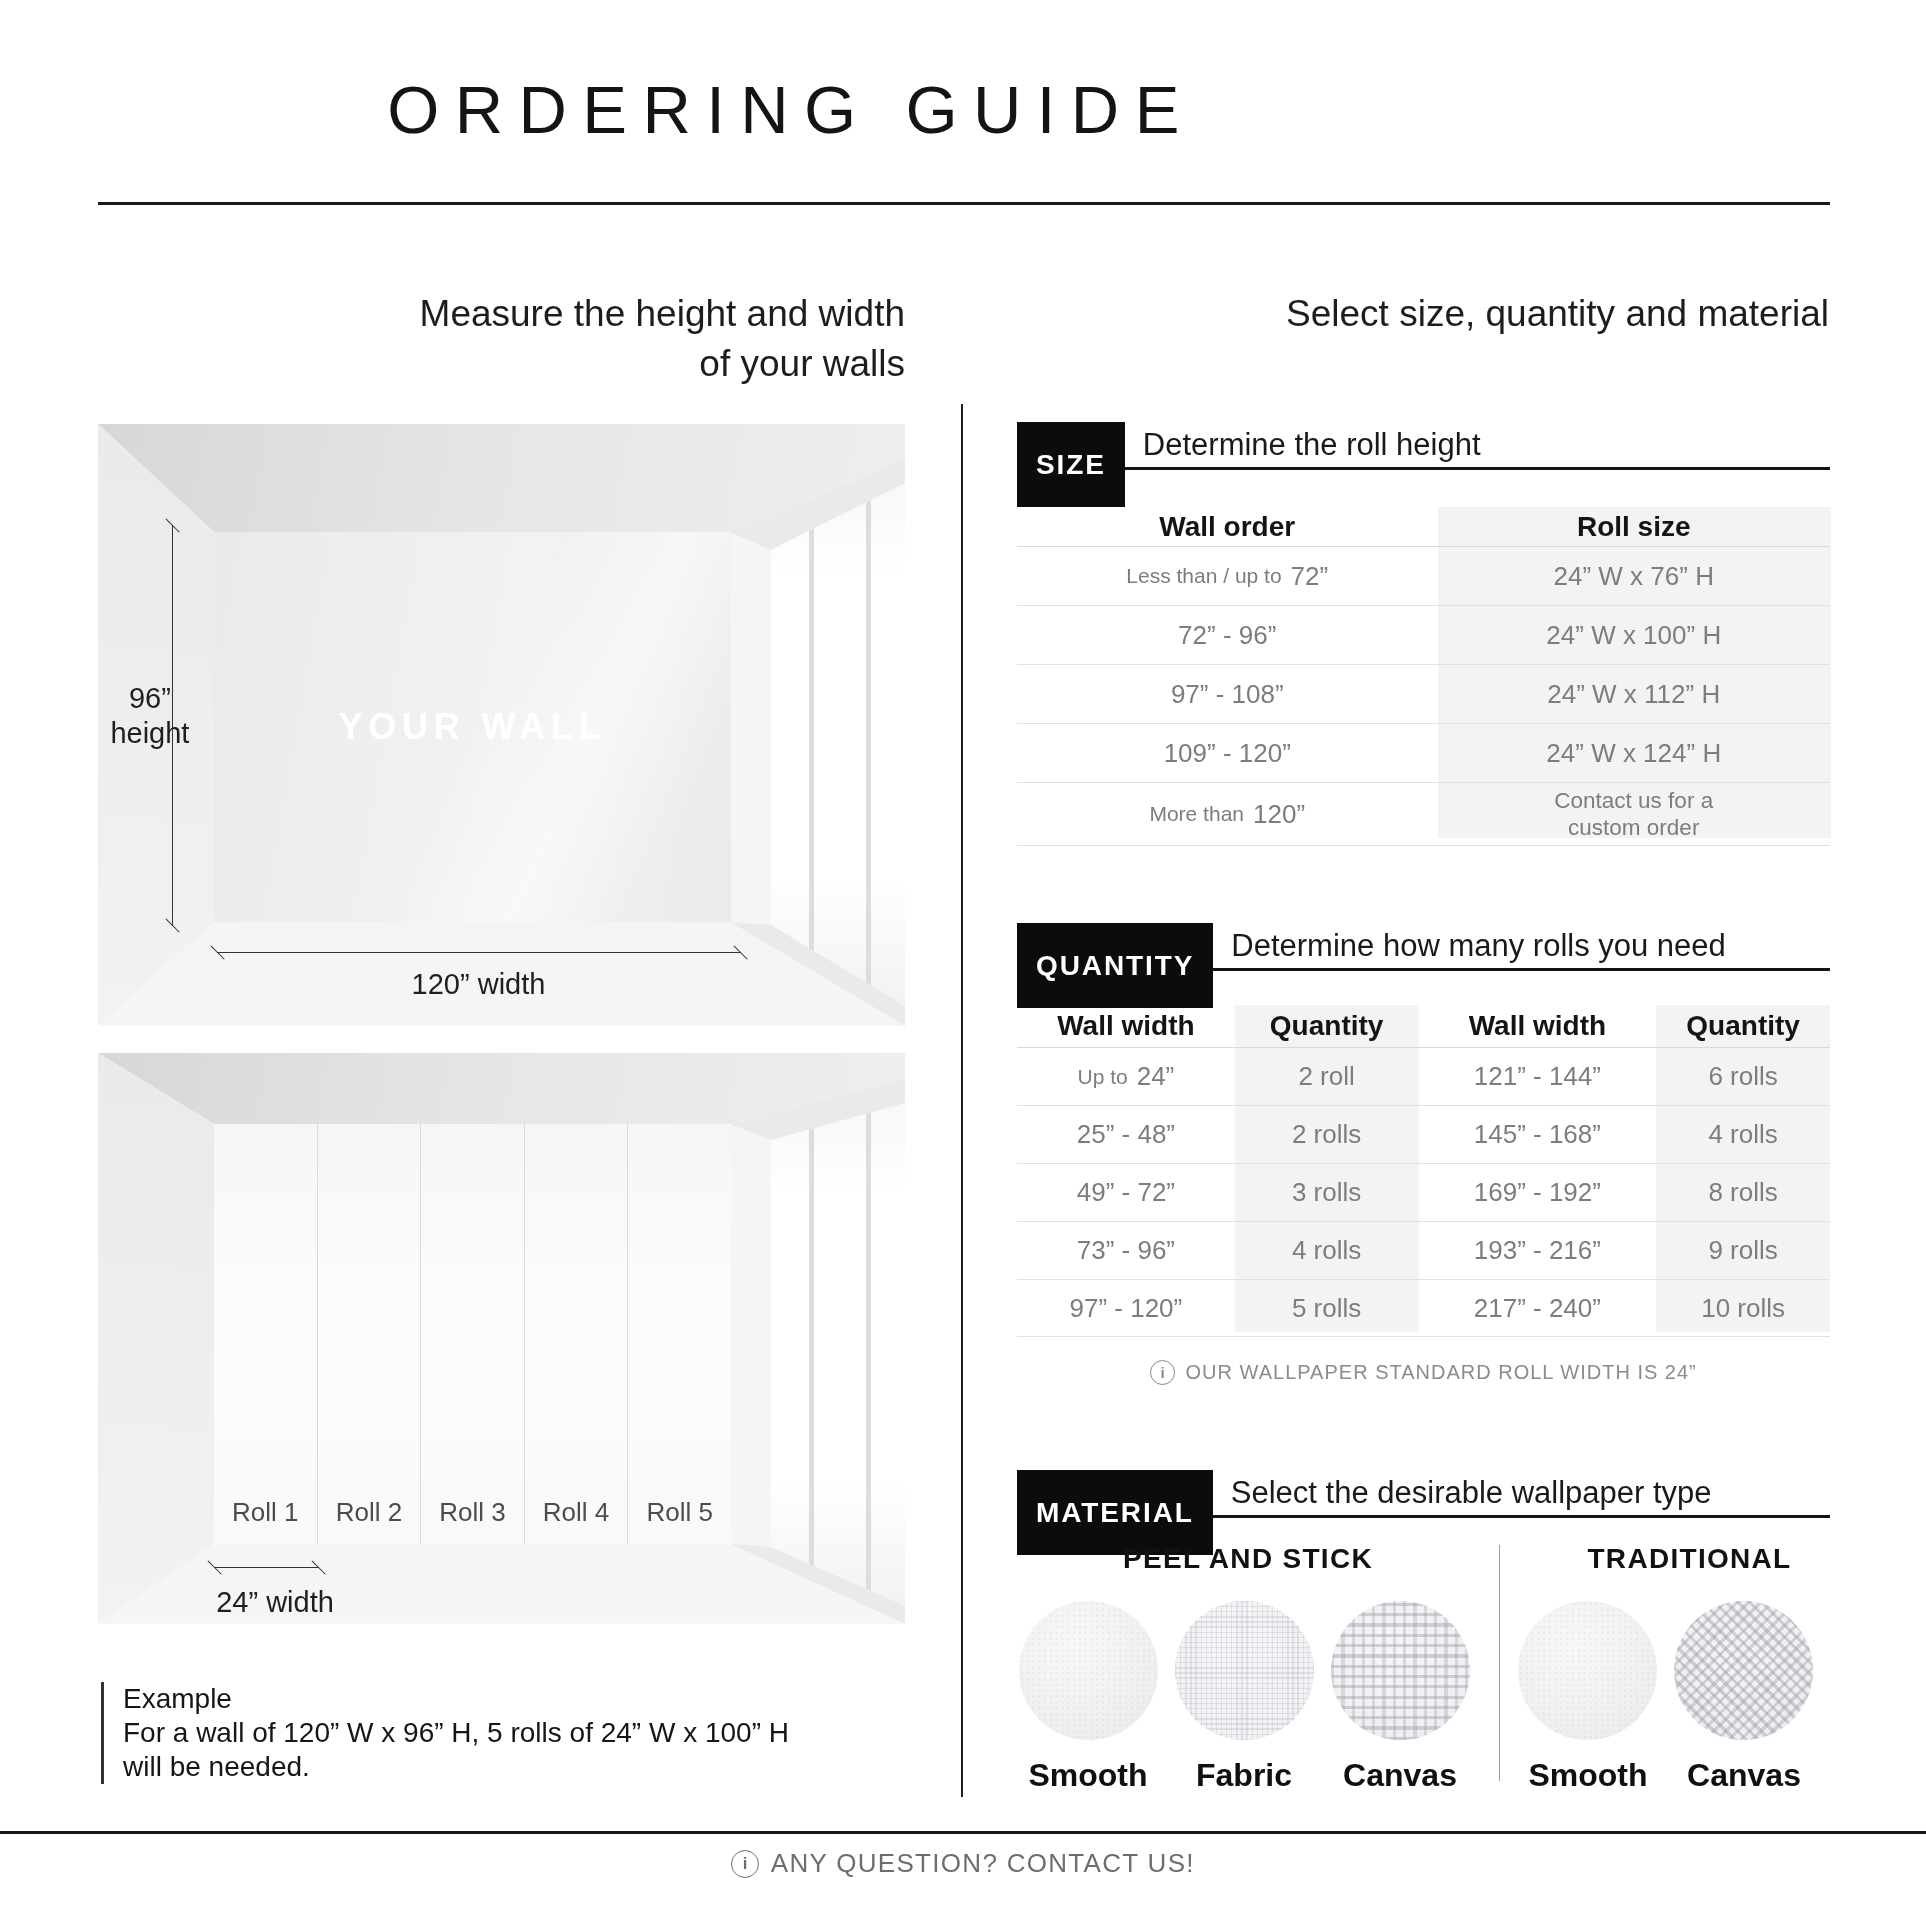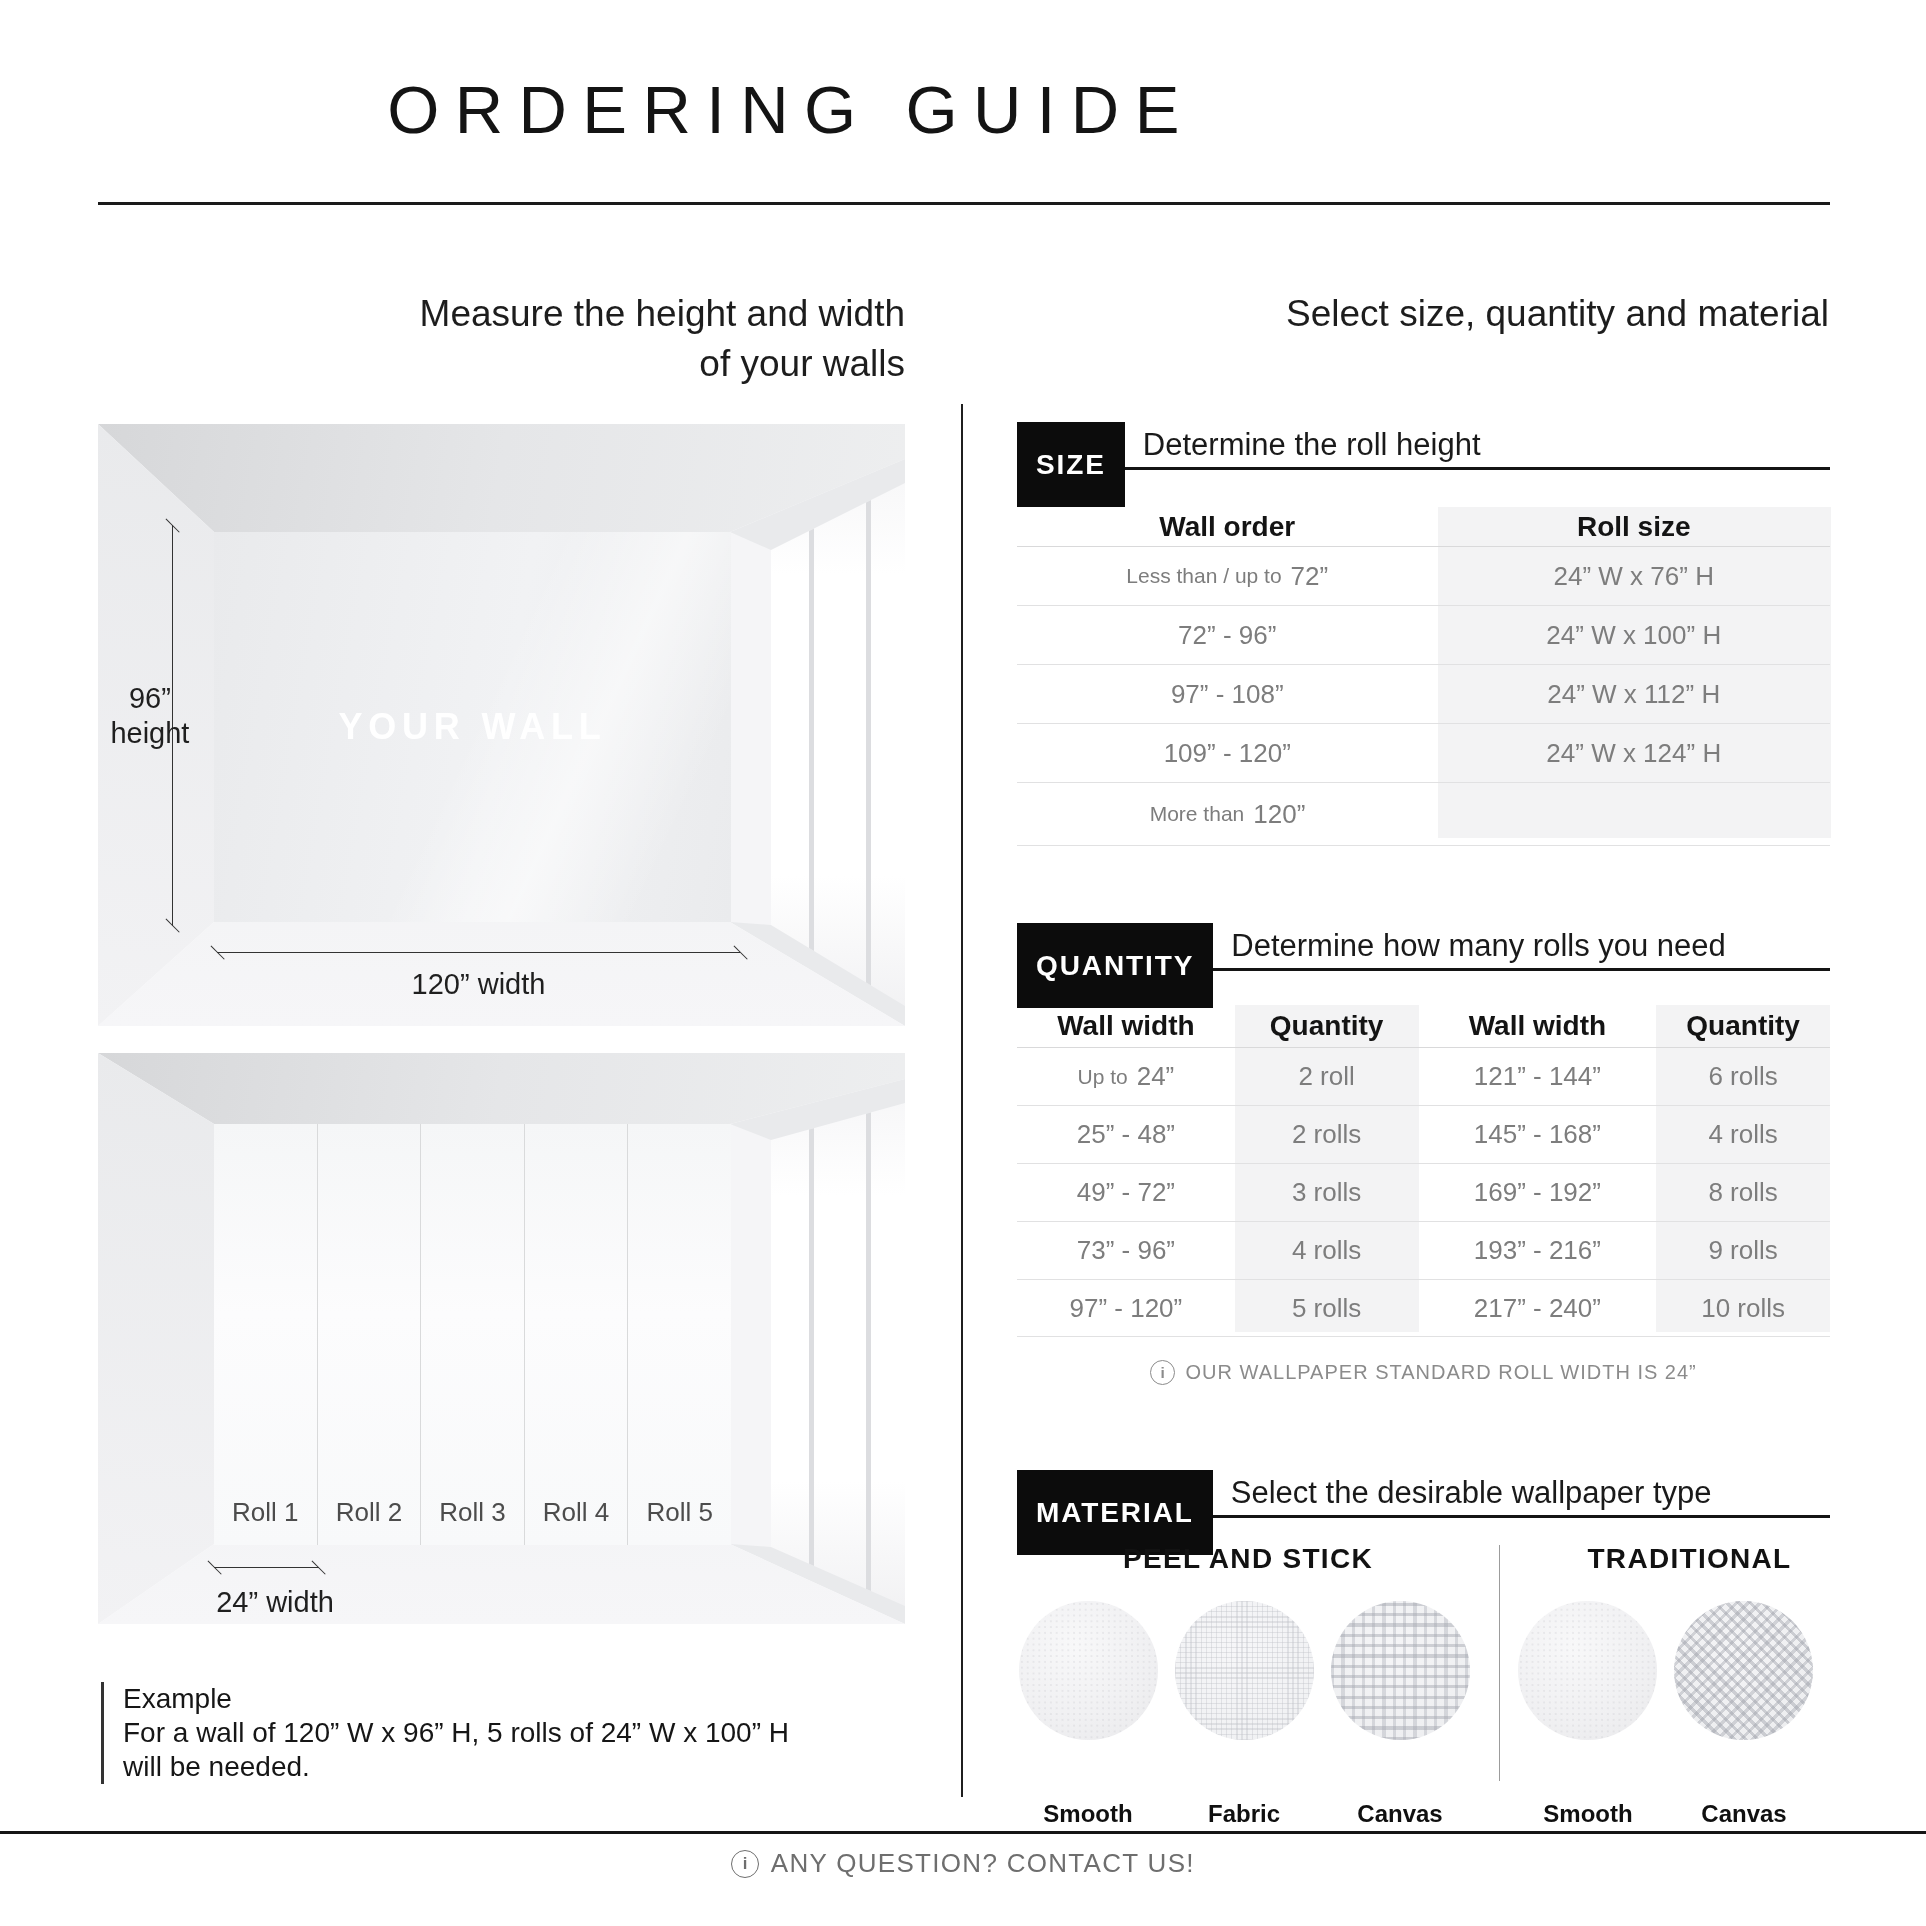--- a/index.html
+++ b/index.html
@@ -110,22 +110,22 @@
      repeating-linear-gradient(90deg, rgba(196,198,204,.42) 0 1.3px, transparent 1.3px 5.1px),
      radial-gradient(circle at 45% 35%,#f6f6f8,#eff0f2);}
   .canvas{background:
      repeating-linear-gradient(0deg, rgba(160,163,172,.45) 0 3.2px, transparent 3.2px 10.3px),
      repeating-linear-gradient(90deg, rgba(172,175,184,.40) 0 3.2px, transparent 3.2px 10.3px),
      radial-gradient(circle at 45% 35%,#f5f5f7,#ecedef);}
   .canvas2{background:
      repeating-linear-gradient(45deg, rgba(150,153,163,.40) 0 3.2px, transparent 3.2px 8.3px),
      repeating-linear-gradient(-45deg, rgba(160,163,172,.40) 0 3.2px, transparent 3.2px 8.3px),
      radial-gradient(circle at 45% 35%,#f4f4f6,#ebecee);}
-  .swlabel{position:absolute;top:1800px;width:154px;text-align:center;
-           font-size:24px;font-weight:600;color:#101010;}
+  .swlabel{position:absolute;top:1757px;width:154px;text-align:center;
+           font-size:32px;font-weight:600;color:#101010;}
 
   
   .footer-rule{position:absolute;left:0;top:1831px;width:1926px;height:2.6px;background:#161616;}
   .footer{position:absolute;left:0;top:1848px;width:1926px;display:flex;align-items:center;
           justify-content:center;gap:11.6px;color:#6e6e6e;}
   .footer .info{width:26px;height:26px;border-color:#6e6e6e;color:#6e6e6e;font-size:16.7px;}
   .footer .txt{font-size:26px;letter-spacing:1.3px;}
 </style>
 </head>
 <body>
@@ -244,20 +244,26 @@
       <div class="cell c1">
           <span class="val">109” - 120”</span>
         </div>
       <div class="cell c2">24” W x 124” H</div>
     </div>
     <div class="trow">
       <div class="cell c1">
           <span class="pre">More than</span>
           <span class="val">120”</span>
         </div>
+      <div class="cell c2">
+          <span class="twoline">
+            <span>Contact us for a</span>
+            <span>custom order</span>
+          </span>
+        </div>
     </div>
   </div>
 
   <div class="sec" style="top:923px">
     <div class="badge">QUANTITY</div>
     <div class="sub">Determine how many rolls you need</div>
   </div>
 
   <div class="tbl qty" style="top:1005px;height:327px">
     <div class="gray" style="left:218px;width:184px"></div>

